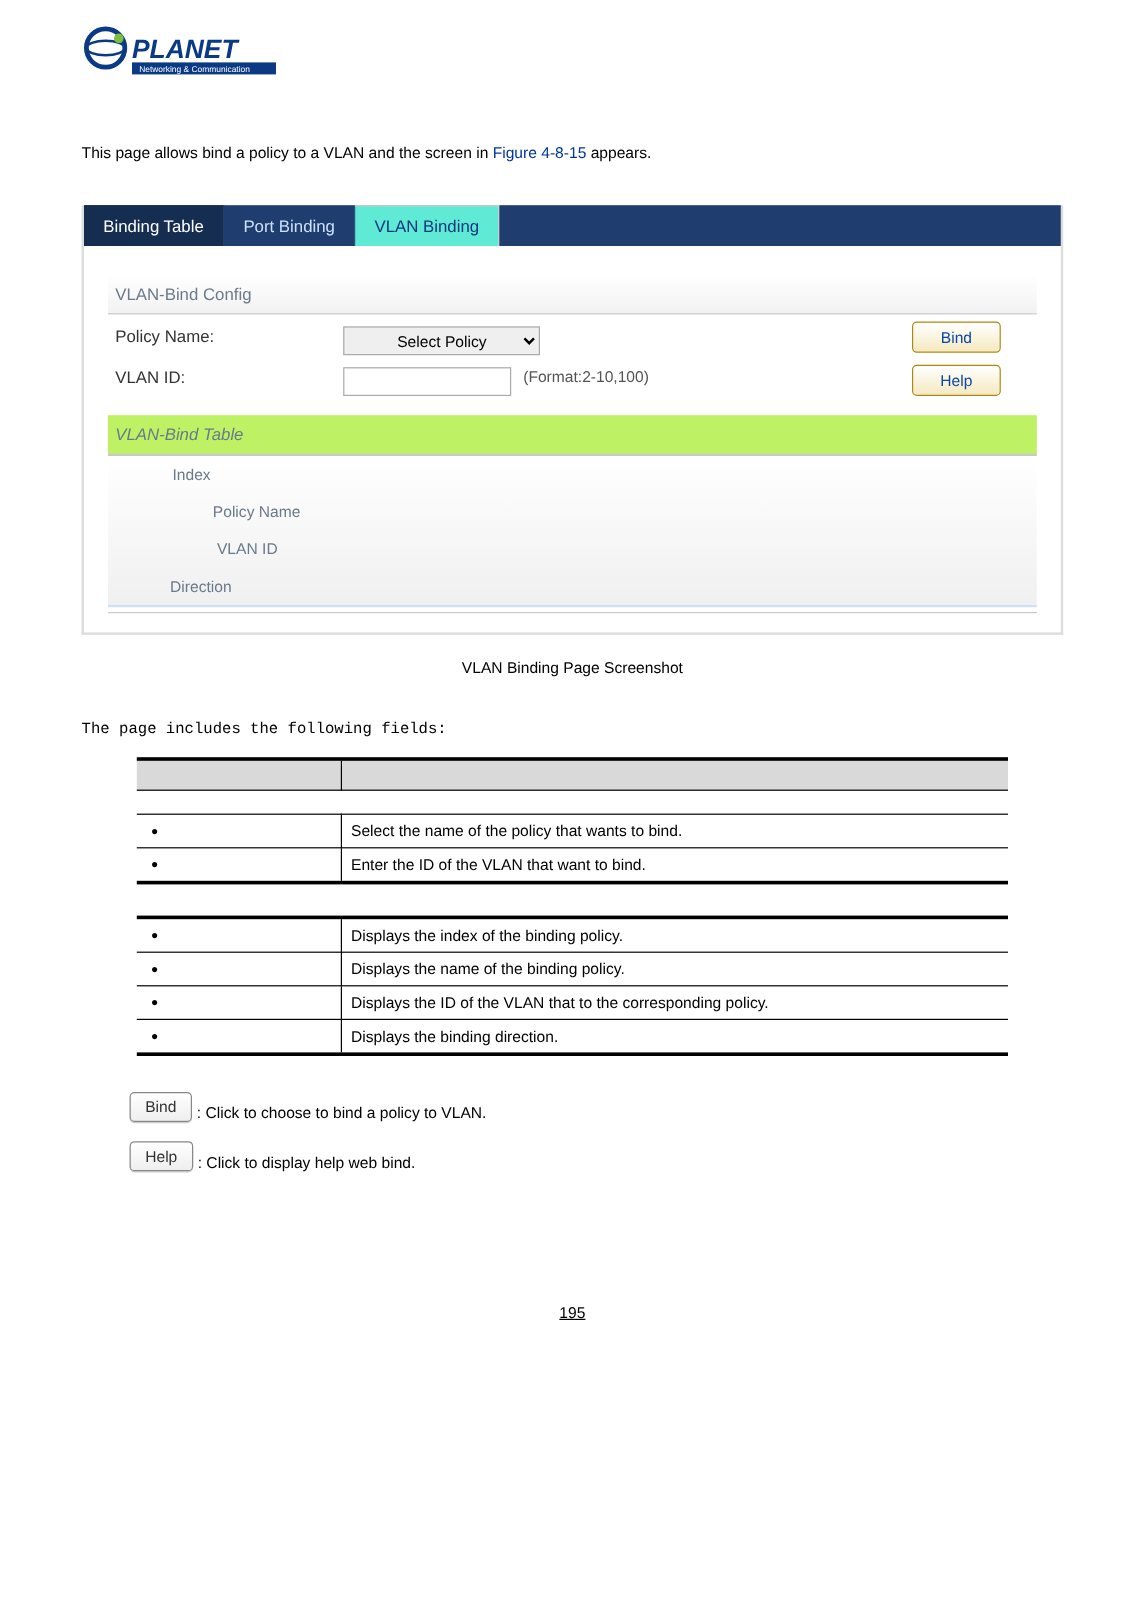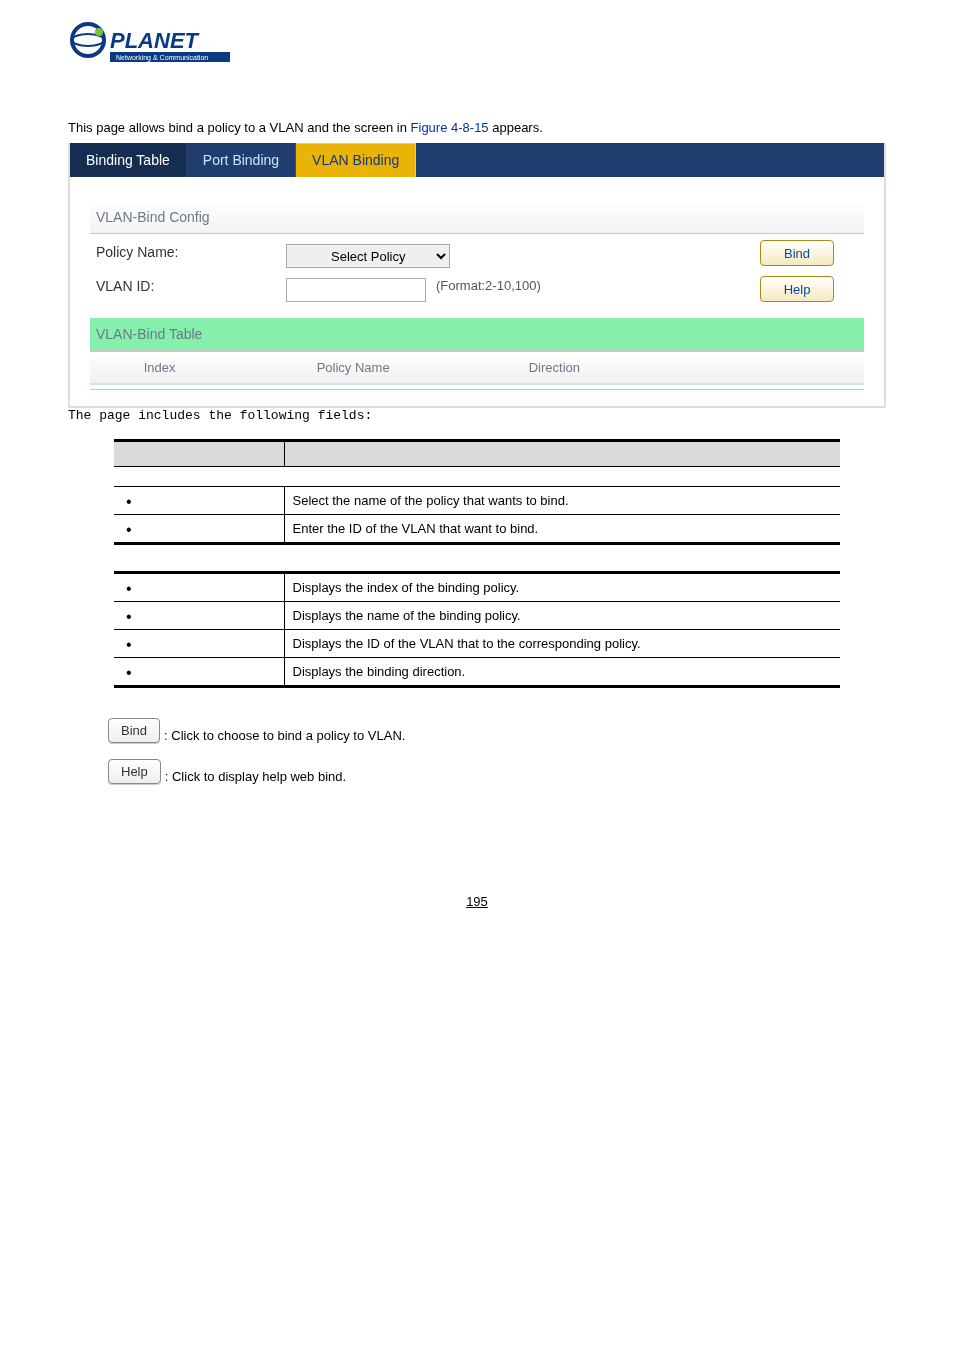--- a/index.html
+++ b/index.html
@@ -13,21 +13,21 @@
     width: 954px;
   }
   .page {
     padding: 20px 68px 40px 68px;
   }
   .logo {
     margin-bottom: 50px;
   }
   .logo svg { display: block; }
   .intro {
-    margin-bottom: 8px;
+    margin-bottom: 36px;
   }
   .intro .figref { color: #00369a; }
 
   .ui-panel {
     border: 2px solid #ddd;
     border-top: none;
     background: #fff;
     padding-bottom: 16px;
     margin-top: 8px;
   }
@@ -43,40 +43,41 @@
     line-height: 34px;
     border-right: 1px solid rgba(255,255,255,0.1);
     cursor: pointer;
   }
   .tab.inactive { color: #cfe0ff; }
   .tab.active-dark {
     background: #162d52;
     color: #fff;
   }
   .tab.white {
-    background: #eab308;
+    background: #5eead4;
     color: #12377e;
     border-top: 1px solid #ccc;
     border-right: 1px solid #ccc;
     line-height: 32px;
   }
 
   .section {
     margin: 24px 20px 0 20px;
   }
   .section-head {
     color: #6b7a8a;
     font-size: 14px;
     padding: 8px 6px 8px 6px;
     border-bottom: 1px solid #c8c8c8;
     position: relative;
     background: linear-gradient(to bottom, #ffffff 0%, #f2f2f2 100%);
   }
   .section-head.plain {
-    background: #86efac;
+    background: #bef264;
+    font-style: italic;
   }
 
   .form-rows {
     padding: 10px 6px 10px 6px;
     display: flex;
     flex-direction: column;
     gap: 10px;
   }
   .form-row {
     display: flex;
@@ -117,20 +118,21 @@
     font-size: 13px;
     border-radius: 4px;
     cursor: pointer;
   }
 
   .table-head-row {
     display: flex;
     border-top: 1px solid #c8c8c8;
     border-bottom: 2px solid #cde2f5;
     background: linear-gradient(to bottom, #ffffff, #f0f0f0);
+    flex-direction: column;
   }
   .th-cell {
     color: #6a7a8c;
     font-size: 13px;
     padding: 8px 0;
     text-align: center;
   }
   .section-sep {
     height: 1px;
     background: #c8c8c8;
@@ -269,27 +271,29 @@
             <div class="format-hint">(Format:2-10,100)</div>
           </div>
         </div>
       </div>
 
       <div class="section" style="margin-top:6px;">
         <div class="section-head plain">VLAN-Bind Table</div>
         <div class="table-head-row">
           <div class="th-cell" style="width:18%;">Index</div>
           <div class="th-cell" style="width:32%;">Policy Name</div>
+          <div class="th-cell" style="width:30%;">VLAN ID</div>
           <div class="th-cell" style="width:20%;text-align:center;">Direction</div>
         </div>
       </div>
       <div class="section-sep"></div>
     </div>
   </div>
 
+  <div class="caption">VLAN Binding Page Screenshot</div>
 
   <div class="fields-intro">The page includes the following fields:</div>
 
   <div class="desc-block">
     <table class="desc-table">
       <tbody>
           <tr class="hdr">
             <td class="first"></td>
             <td></td>
           </tr>

